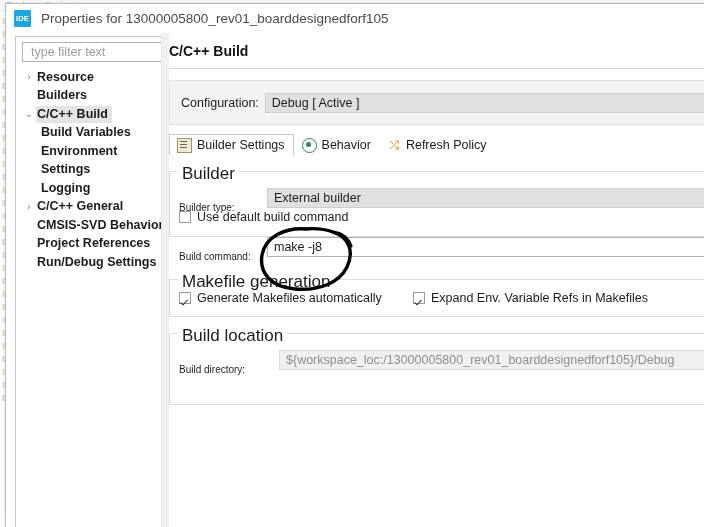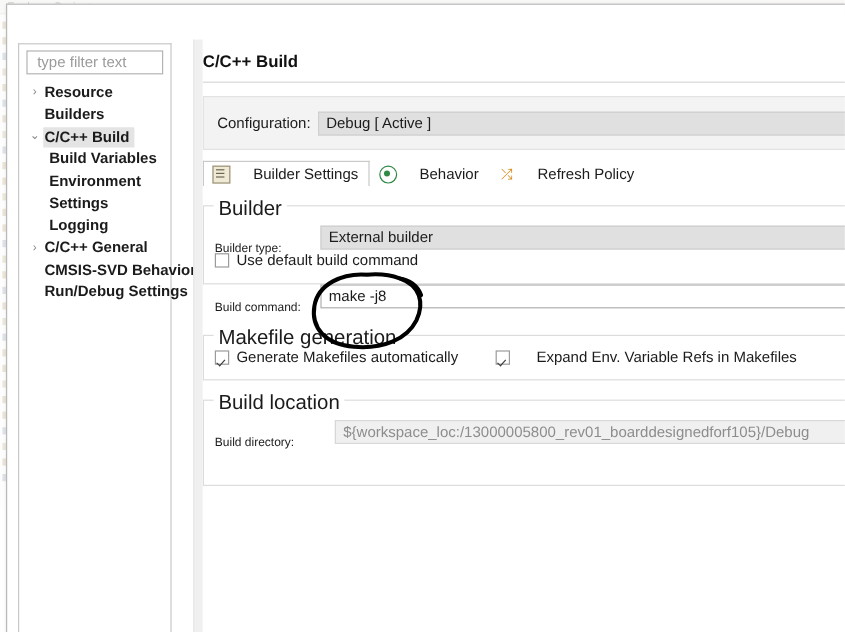--- a/index.html
+++ b/index.html
@@ -43,21 +43,21 @@
     display:flex;align-items:center;justify-content:center;
     font-size:7.5px;font-weight:bold;color:#ffffff;letter-spacing:.2px;
     font-family:"Liberation Sans",sans-serif;
   }
   .title-text{margin-left:10px;font-size:13.5px;color:#4a4a4a;white-space:nowrap;}
 
   .dlg-body{position:absolute;left:0;top:29px;width:699px;height:495px;}
 
   
   .tree-panel{
-    position:absolute;left:9px;top:3px;width:128px;height:492px;
+    position:absolute;left:9px;top:3px;width:154px;height:492px;
     background:#ffffff;border:1px solid #c8c8c8;border-bottom:none;
     box-sizing:border-box;
   }
   .filter-box{
     margin:5px 6px 0 6px;height:20px;border:1px solid #b4b4b4;background:#ffffff;
     display:flex;align-items:center;padding-left:6px;box-sizing:border-box;
   }
   .filter-box input{
     border:0;outline:0;width:100%;background:transparent;
     font-family:"Liberation Sans",sans-serif;font-size:12.5px;color:#2b2b2b;
@@ -88,21 +88,21 @@
   .config-label{font-size:12.5px;color:#1b1b1b;white-space:nowrap;}
   .config-field{
     margin-left:6px;height:20px;flex:1;background:#e0e0e0;border:1px solid #cfcfcf;
     box-sizing:border-box;display:flex;align-items:center;padding-left:6px;
     font-size:12.5px;color:#1b1b1b;white-space:nowrap;
   }
 
   
   .tabs{margin-top:9px;display:flex;align-items:flex-end;height:21px;position:relative;}
   .tab{
-    height:21px;display:flex;align-items:center;gap:19px;padding:0 8px 0 7px;
+    height:21px;display:flex;align-items:center;gap:5px;padding:0 8px 0 7px;
     font-size:12.5px;color:#1b1b1b;white-space:nowrap;box-sizing:border-box;
     border:1px solid transparent;border-bottom:none;background:transparent;
   }
   .tab.active{background:#ffffff;border-color:#c9c9c9;}
   .tabs-rule{height:1px;background:#c9c9c9;width:536px;position:relative;top:-1px;z-index:-1;}
 
   .ic{width:13px;height:13px;flex:none;position:relative;}
   .ic-list{background:#eeead6;border:1px solid #9a9177;}
   .ic-list::before{
     content:"";position:absolute;left:2px;top:2px;width:7px;height:1px;
@@ -182,20 +182,24 @@
       <i></i>
       <i></i>
       <i></i>
       <i></i>
   </div>
   <div class="bg-edge-line"></div>
 </div>
 
 <div class="dialog">
 
+  <div class="titlebar">
+    <div class="ide-icon">IDE</div>
+    <div class="title-text">Properties for 13000005800_rev01_boarddesignedforf105</div>
+  </div>
 
   <div class="dlg-body">
 
     <div class="tree-panel">
       <div class="filter-box">
         <input type="text" placeholder="type filter text" style="">
       </div>
       <div class="tree">
 
         <div class="tnode indent-0">
@@ -232,20 +236,24 @@
         <div class="tnode indent-0">
           <span class="arrow">›</span>
           <span class="lbl">C/C++ General</span>
         </div>
 
         <div class="tnode indent-0">
           <span class="arrow"></span>
           <span class="lbl">CMSIS-SVD Behavior</span>
         </div>
 
+        <div class="tnode indent-0">
+          <span class="arrow"></span>
+          <span class="lbl">Project References</span>
+        </div>
 
         <div class="tnode indent-0">
           <span class="arrow"></span>
           <span class="lbl">Run/Debug Settings</span>
         </div>
 
       </div>
     </div>
 
     <div class="gutter"></div>
@@ -297,21 +305,21 @@
       </div>
 
       <div class="group g-makefile" style="margin-top:42px;">
         <span class="gtitle">Makefile generation</span>
 
         <div class="row" style="position:absolute;left:9px;top:11px;">
           <span class="cb on"></span>
           <span class="cb-label">Generate Makefiles automatically</span>
         </div>
 
-        <div class="row" style="position:absolute;left:243px;top:11px;gap:16px;">
+        <div class="row" style="position:absolute;left:243px;top:11px;">
           <span class="cb on"></span>
           <span class="cb-label">Expand Env. Variable Refs in Makefiles</span>
         </div>
       </div>
 
       <div class="group g-location">
         <span class="gtitle">Build location</span>
 
         <div class="row" style="position:absolute;left:9px;top:11px;width:548px;">
           <span class="row-label" style="width:100px;">Build directory:</span>

